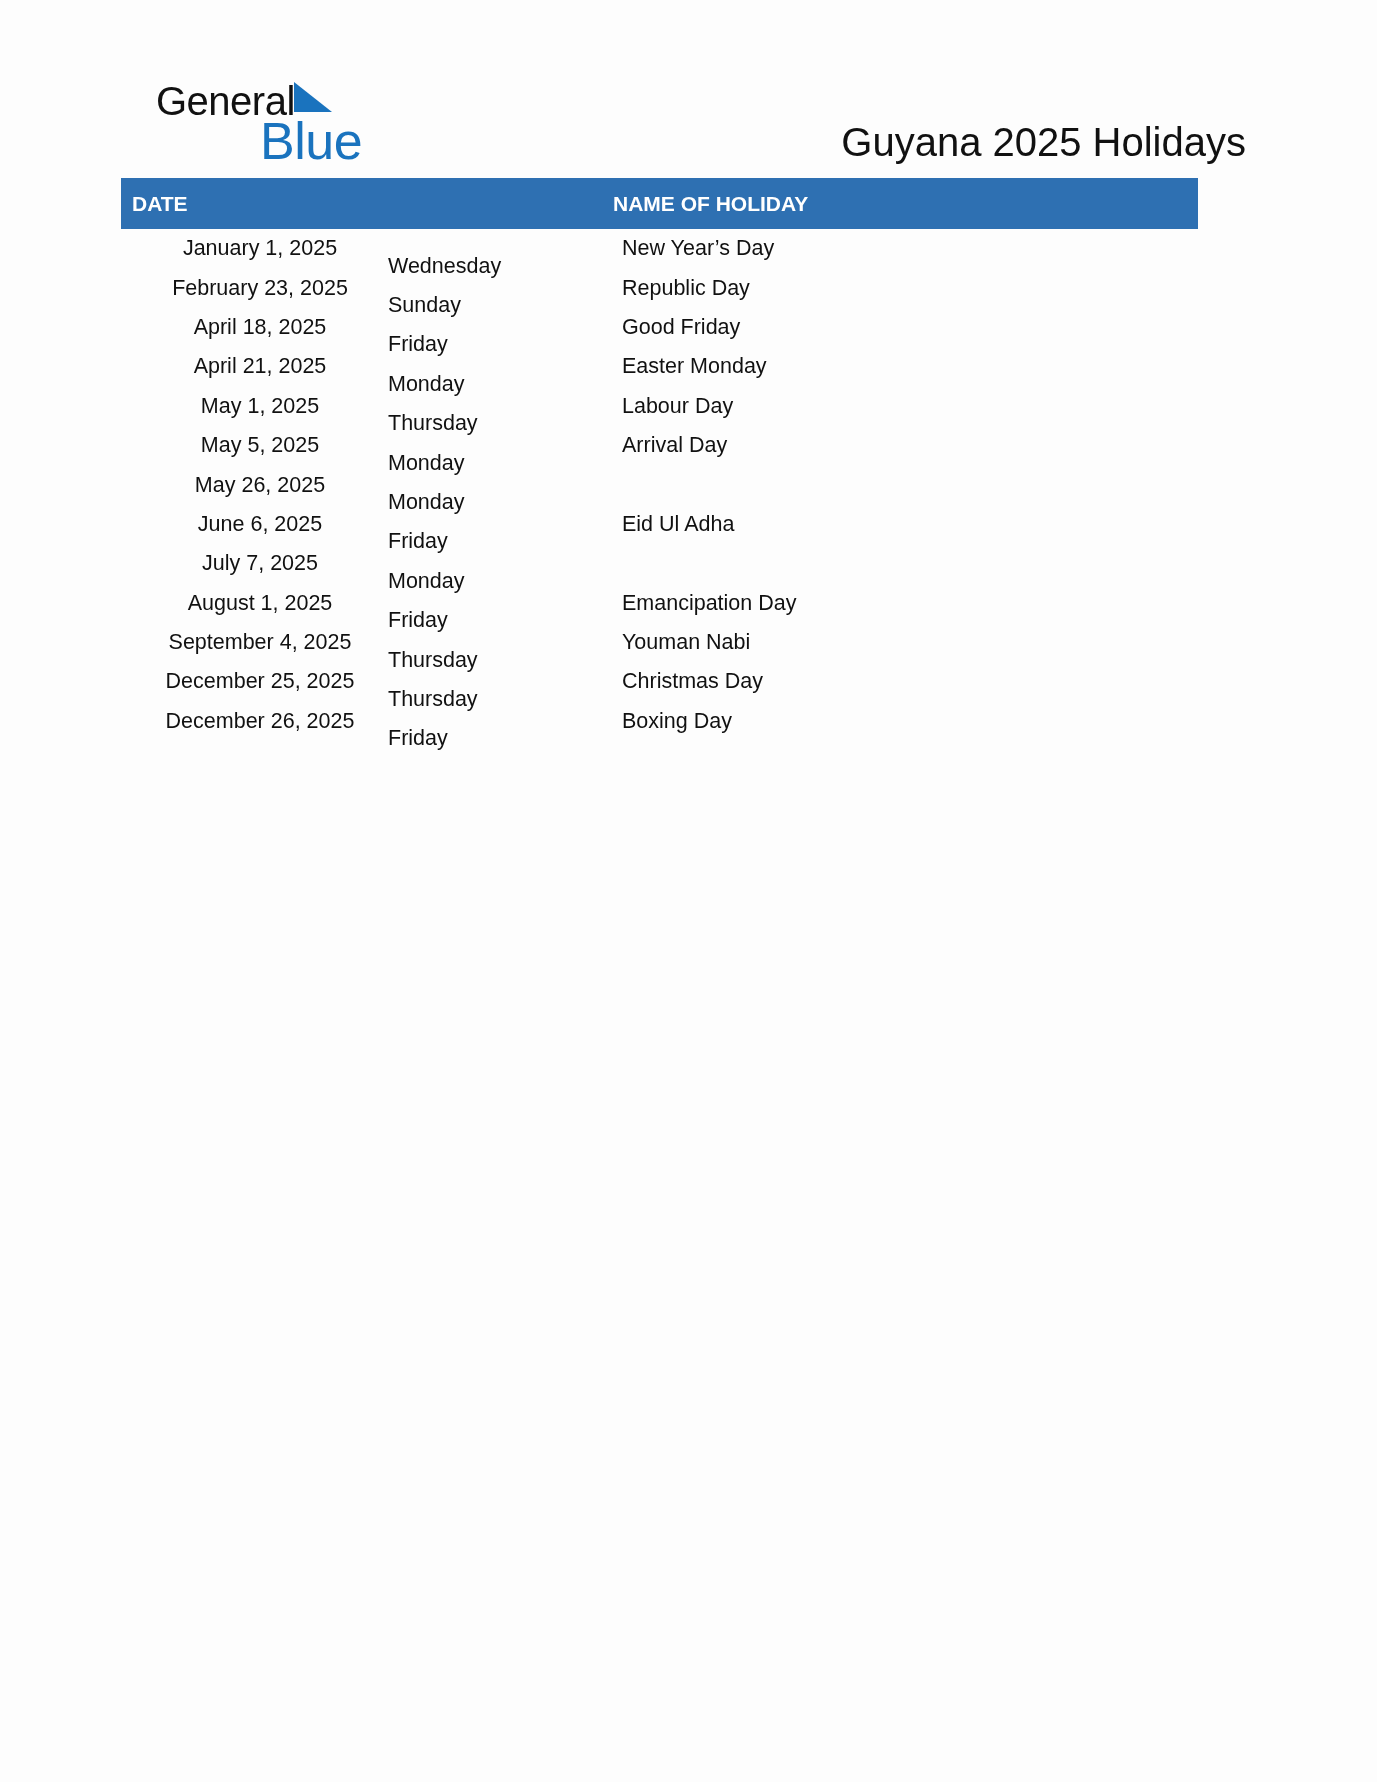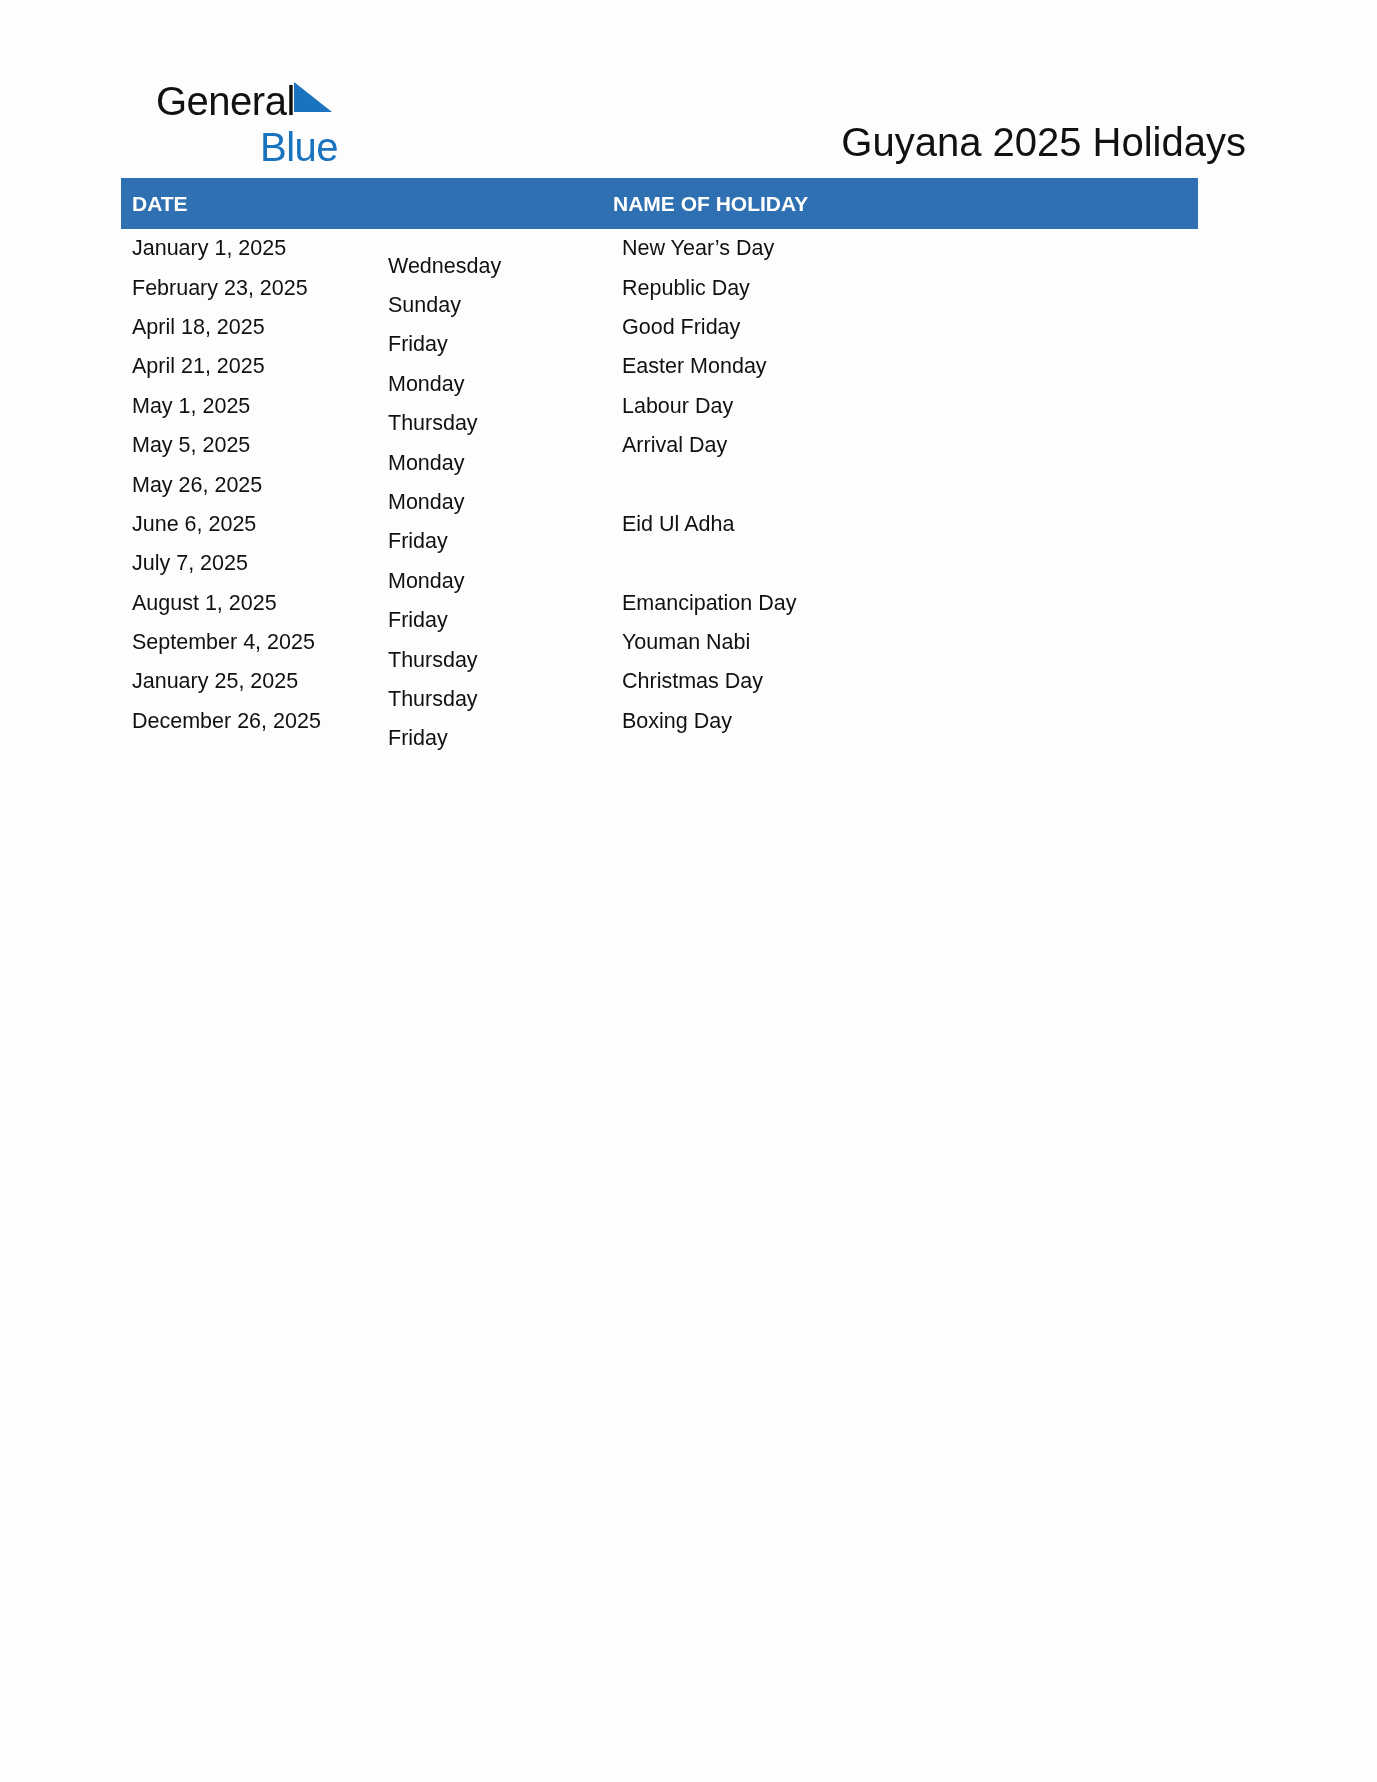--- a/index.html
+++ b/index.html
@@ -3,33 +3,33 @@
 <meta charset="utf-8">
 <style>
   html, body { margin:0; padding:0; }
   body {
     width:1377px; height:1782px; background:#fdfdfd; position:relative;
     font-family:"Liberation Sans", "DejaVu Sans", sans-serif; color:#111;
     overflow:hidden;
   }
   .logo { position:absolute; left:132px; top:78px; width:200px; height:75px;margin-left:24px; }
   .logo .general { position:absolute; left:0; top:0; font-size:40px; letter-spacing:-0.5px; color:#111; line-height:46px; }
-  .logo .blue { position:absolute; left:104px; top:46px; font-size:40px; color:#1a73be; line-height:46px; letter-spacing:-0.5px; }
+  .logo .blue { position:absolute; left:104px; top:40px; font-size:52px; color:#1a73be; line-height:46px; letter-spacing:-0.5px; }
   .logo .tri { position:absolute; left:138px; top:4px; width:0; height:0;
     border-bottom:30px solid #1a73be; border-left:38px solid transparent; transform:scaleX(-1); }
   .title { position:absolute; right:131px; top:82px; font-size:40px; color:#111; line-height:56px;margin-top:32px; }
   .table { position:absolute; left:121px; top:178px; width:1138px; }
   .thead { display:flex; height:51px; }
   .th { background:#2e70b2; color:#fff; font-weight:bold; font-size:21px; display:flex; align-items:center; padding-left:11px; box-sizing:border-box; }
   .th.date { width:481px; }
   .th.name { width:596px; margin-left:0; }
   .row { display:flex; height:39.4px; align-items:center; font-size:21.5px; color:#111; }
   .row:first-of-type { margin-top:0; }
   .tbody { padding-top:0px; }
-  .c-date { width:267px; padding-left:11px; box-sizing:border-box; }
+  .c-date { width:267px; padding-left:11px; box-sizing:border-box;text-align:center; }
   .c-day { width:234px; box-sizing:border-box;margin-top:35px; }
   .c-name { flex:1; box-sizing:border-box; }
 </style>
 </head>
 <body>
 
 <div class="logo">
   <span class="general">General</span>
   <span class="tri"></span>
   <span class="blue">Blue</span>
@@ -90,21 +90,21 @@
     <div class="c-date">August 1, 2025</div>
     <div class="c-day">Friday</div>
     <div class="c-name">Emancipation Day</div>
   </div>
       <div class="row">
     <div class="c-date">September 4, 2025</div>
     <div class="c-day">Thursday</div>
     <div class="c-name">Youman Nabi</div>
   </div>
       <div class="row">
-    <div class="c-date">January 25, 2025</div>
+    <div class="c-date">December 25, 2025</div>
     <div class="c-day">Thursday</div>
     <div class="c-name">Christmas Day</div>
   </div>
       <div class="row">
     <div class="c-date">December 26, 2025</div>
     <div class="c-day">Friday</div>
     <div class="c-name">Boxing Day</div>
   </div>
     </div>
 </div>

